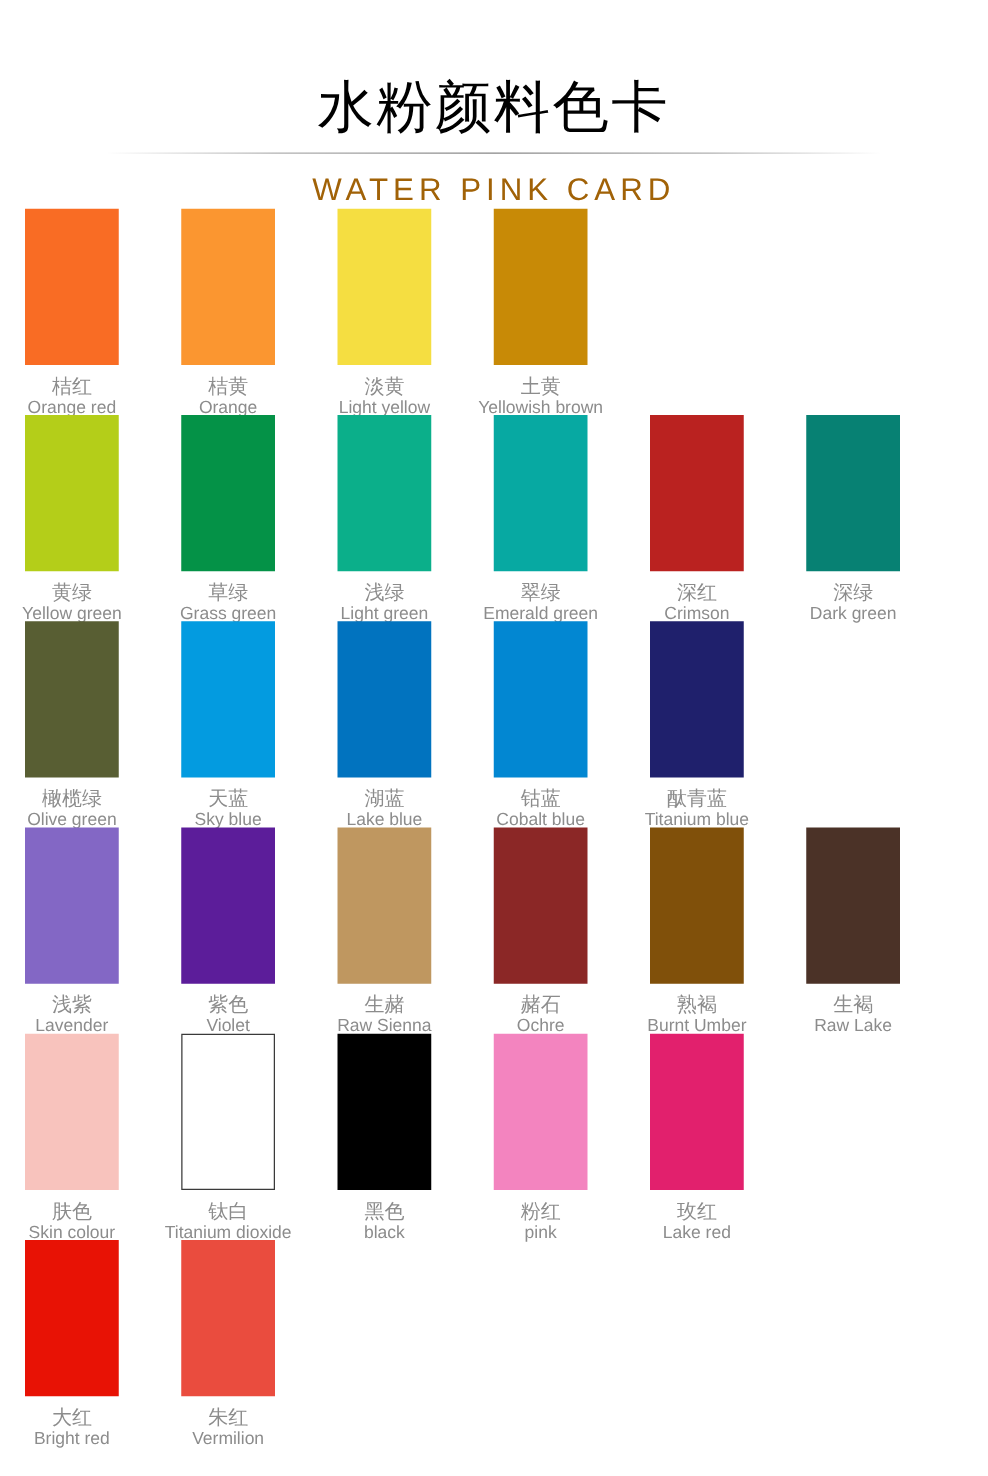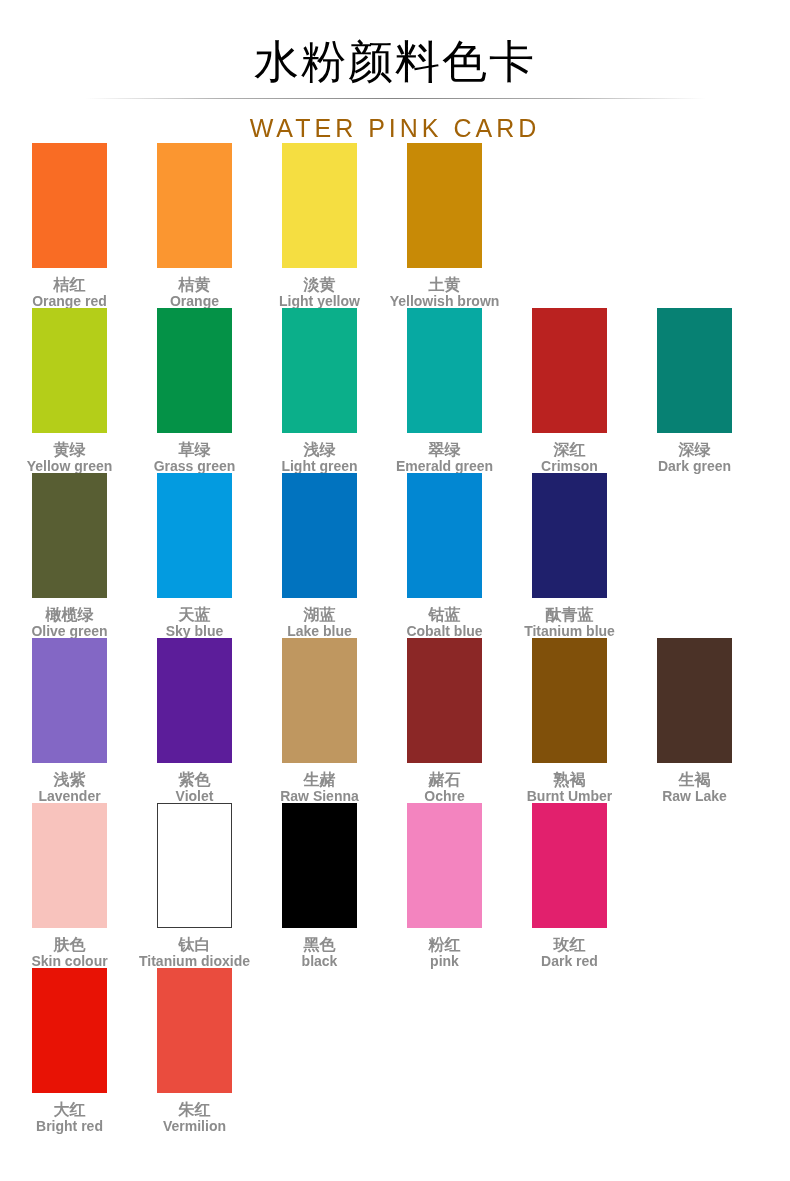--- a/index.html
+++ b/index.html
@@ -12,20 +12,21 @@
     background: #ffffff;
     font-family: "Liberation Sans", "DejaVu Sans", sans-serif;
     overflow: hidden;
   }
 
   .page {
     position: relative;
     width: 790px;
     height: 1147px;
     box-sizing: border-box;
+    margin-top: 24px;
   }
 
   
   .header {
     padding-top: 34px;
     text-align: center;
   }
   .title-cn {
     font-size: 45px;
     line-height: 56px;
@@ -51,24 +52,23 @@
     line-height: 30px;
     letter-spacing: 4px;
     color: #a16207;
     font-weight: 400;
   }
 
   
   .grid {
     position: relative;
     margin: 0;
-    padding: 0 0 0 32px;
+    padding: 0 0 0 20px;
     width: 750px;
     box-sizing: border-box;
-    font-weight: bold;
   }
   .row {
     display: flex;
     flex-direction: row;
     align-items: flex-start;
     height: 165px;
   }
   .cell {
     width: 75px;
     margin-right: 50px;
@@ -247,21 +247,21 @@
           <div class="label-en">black</div>
         </div>
         <div class="cell">
           <div class="swatch" style="background: rgb(243, 132, 191);"></div>
           <div class="label-cn">粉红</div>
           <div class="label-en">pink</div>
         </div>
         <div class="cell">
           <div class="swatch" style="background: rgb(226, 32, 109);"></div>
           <div class="label-cn">玫红</div>
-          <div class="label-en">Dark red</div>
+          <div class="label-en">Lake red</div>
         </div>
       </div>
       <div class="row">
         <div class="cell">
           <div class="swatch" style="background: rgb(232, 18, 5);"></div>
           <div class="label-cn">大红</div>
           <div class="label-en">Bright red</div>
         </div>
         <div class="cell">
           <div class="swatch" style="background: rgb(234, 76, 62);"></div>

